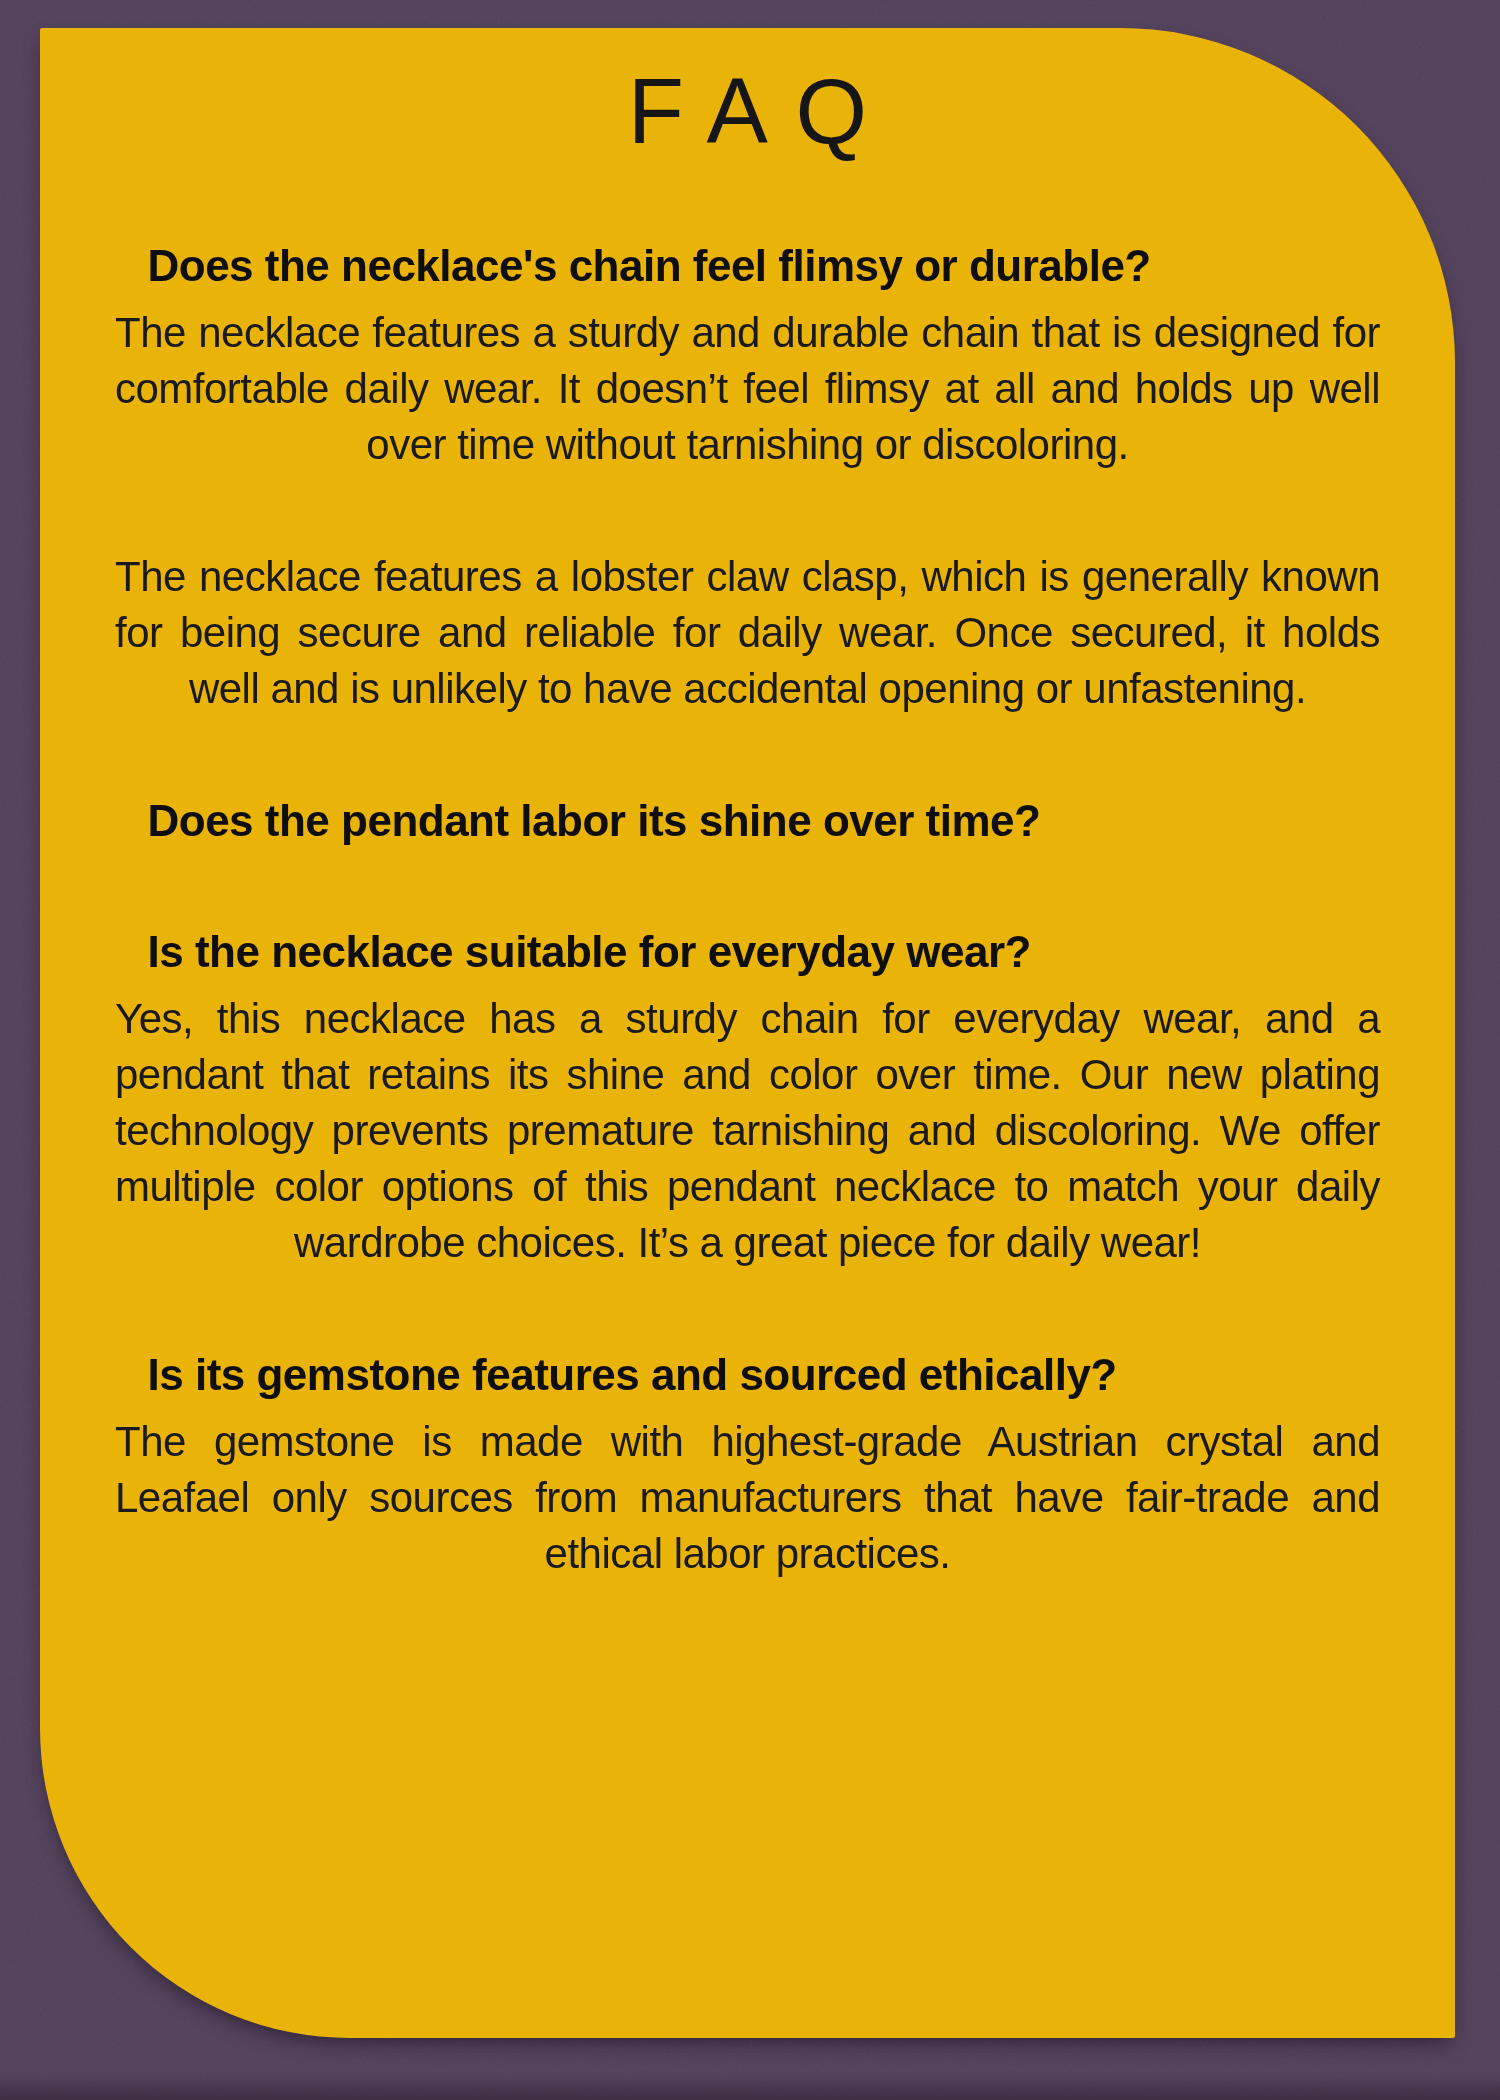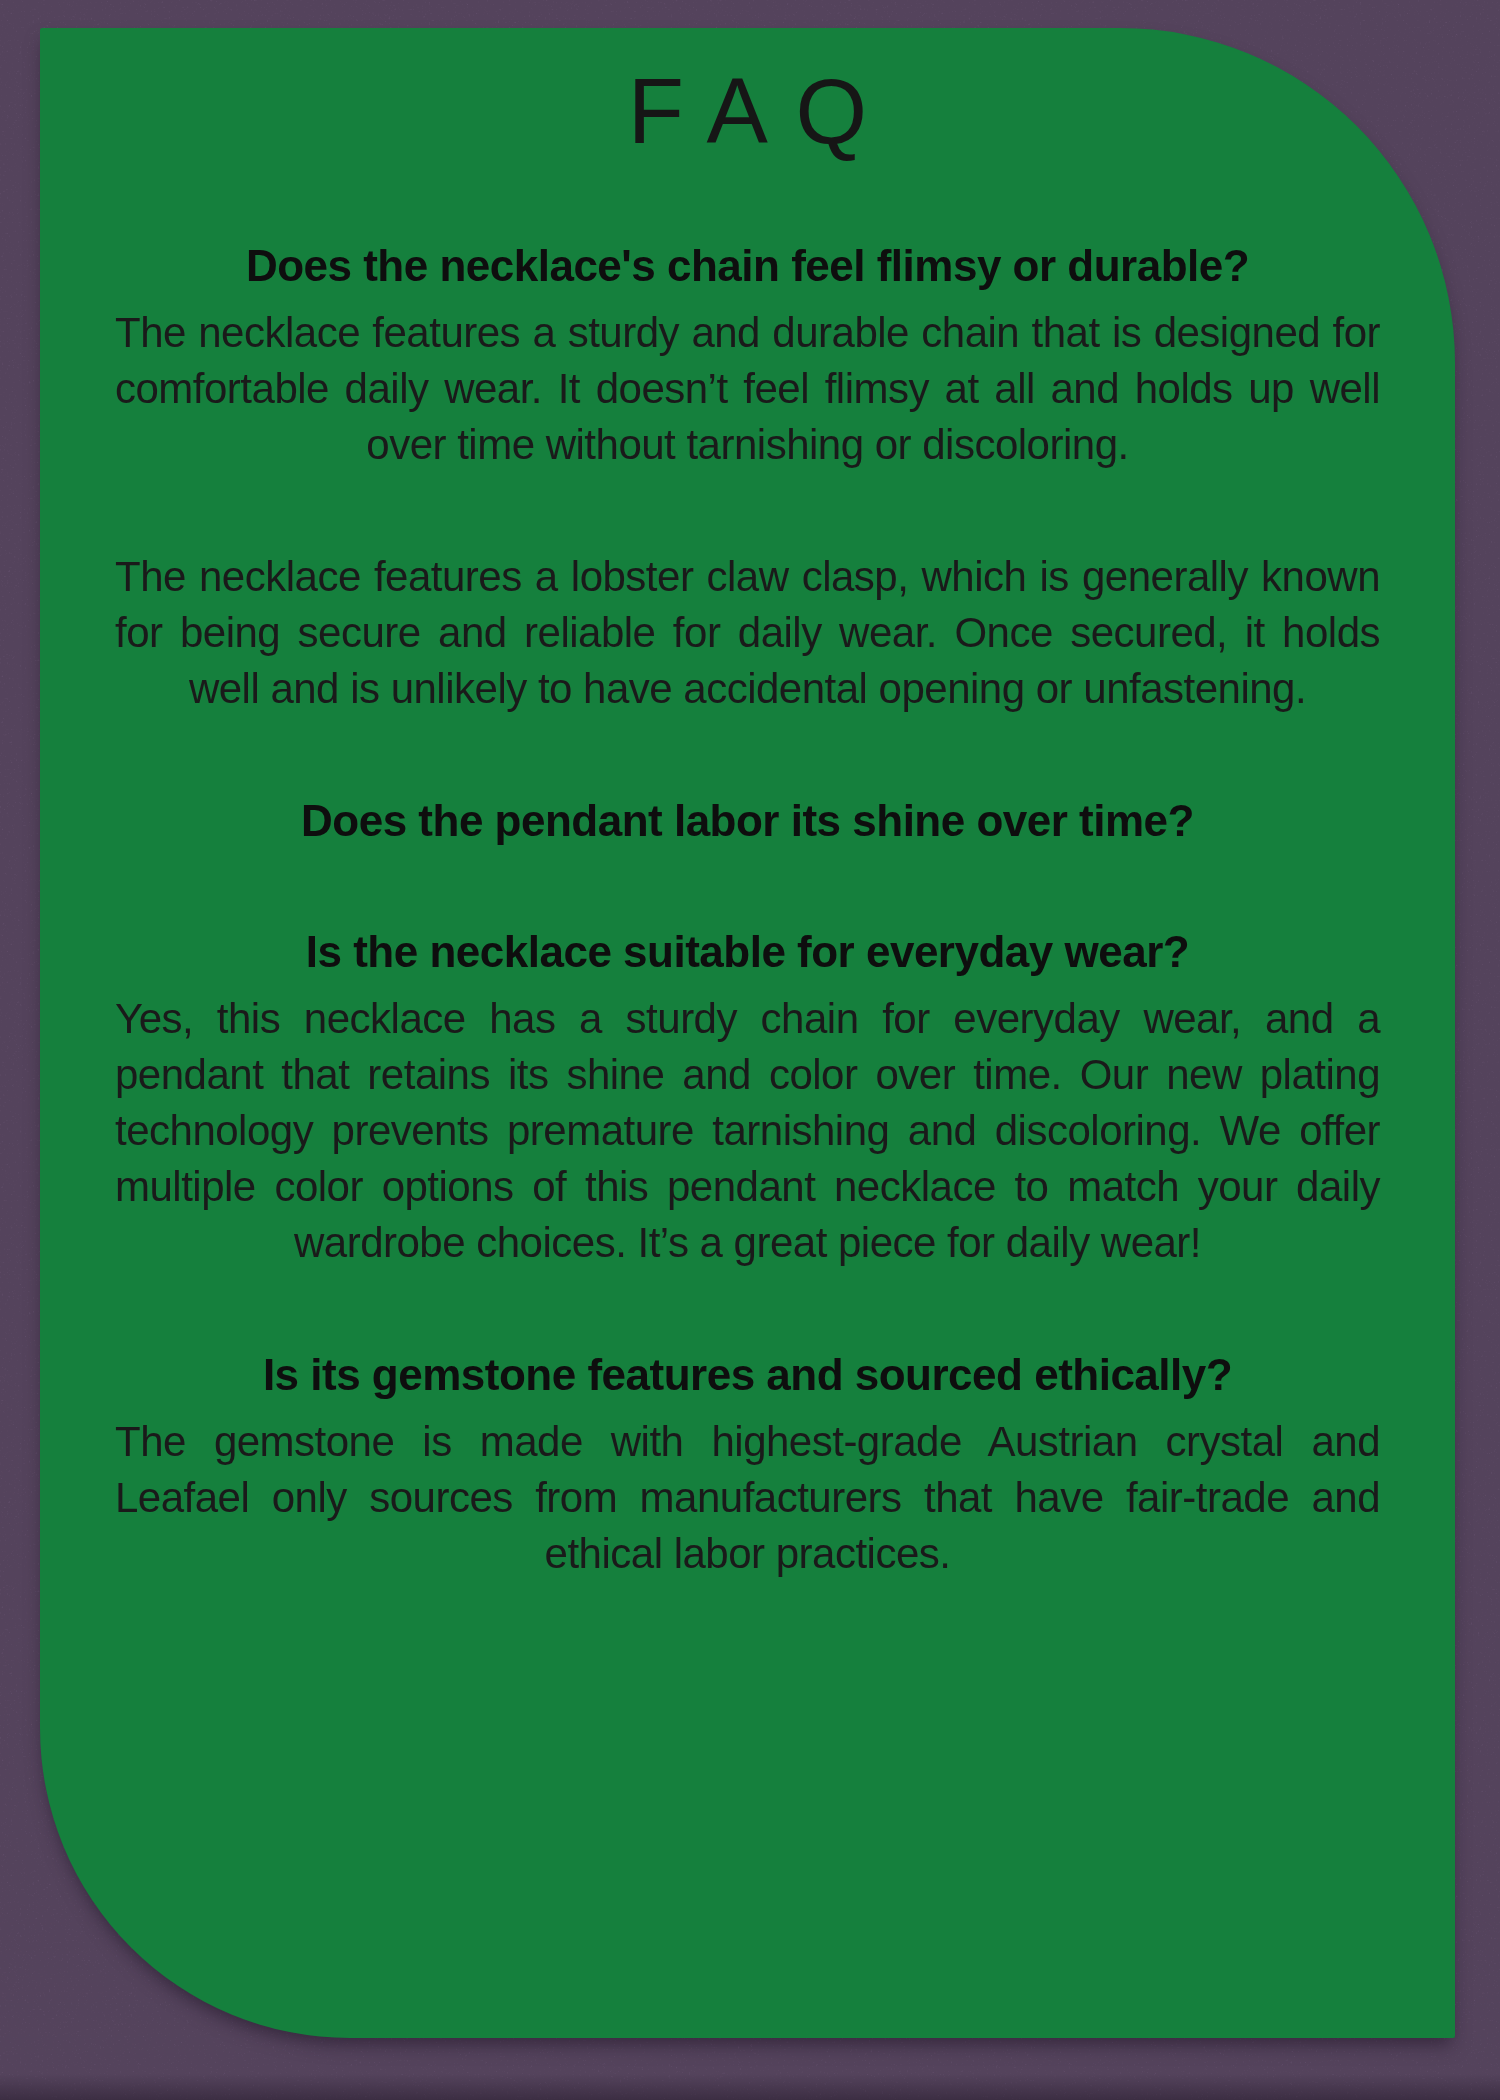--- a/index.html
+++ b/index.html
@@ -29,21 +29,21 @@
     background: linear-gradient(to bottom, rgba(40,28,46,0), rgba(40,28,46,0.55));
     z-index: 3;
   }
 
   .card {
     position: absolute;
     left: 40px;
     top: 28px;
     width: 1415px;
     height: 2010px;
-    background: #15803d;
+    background: #eab308;
     border-radius: 2px 335px 2px 310px;
     box-shadow: 0 10px 18px -4px rgba(28,16,34,0.55);
     padding: 25px 75px 0 75px;
     z-index: 2;
   }
 
   .page-title {
     text-align: center;
     font-size: 92px;
     font-weight: 300;
@@ -54,21 +54,21 @@
     line-height: 1.1;
   }
 
   .faq-section { margin-top: 76px; }
 
   .question {
     font-size: 44px;
     font-weight: bold;
     letter-spacing: -0.5px;
     color: #0e0e0e;
-    text-align: center;
+    text-align: left;
     white-space: pre-line;
     line-height: 55px;
     margin: 0 auto 12px auto;
     max-width: 1200px;
   }
 
   .answer {
     font-size: 42px;
     letter-spacing: -0.5px;
     color: #1a1a1a;

